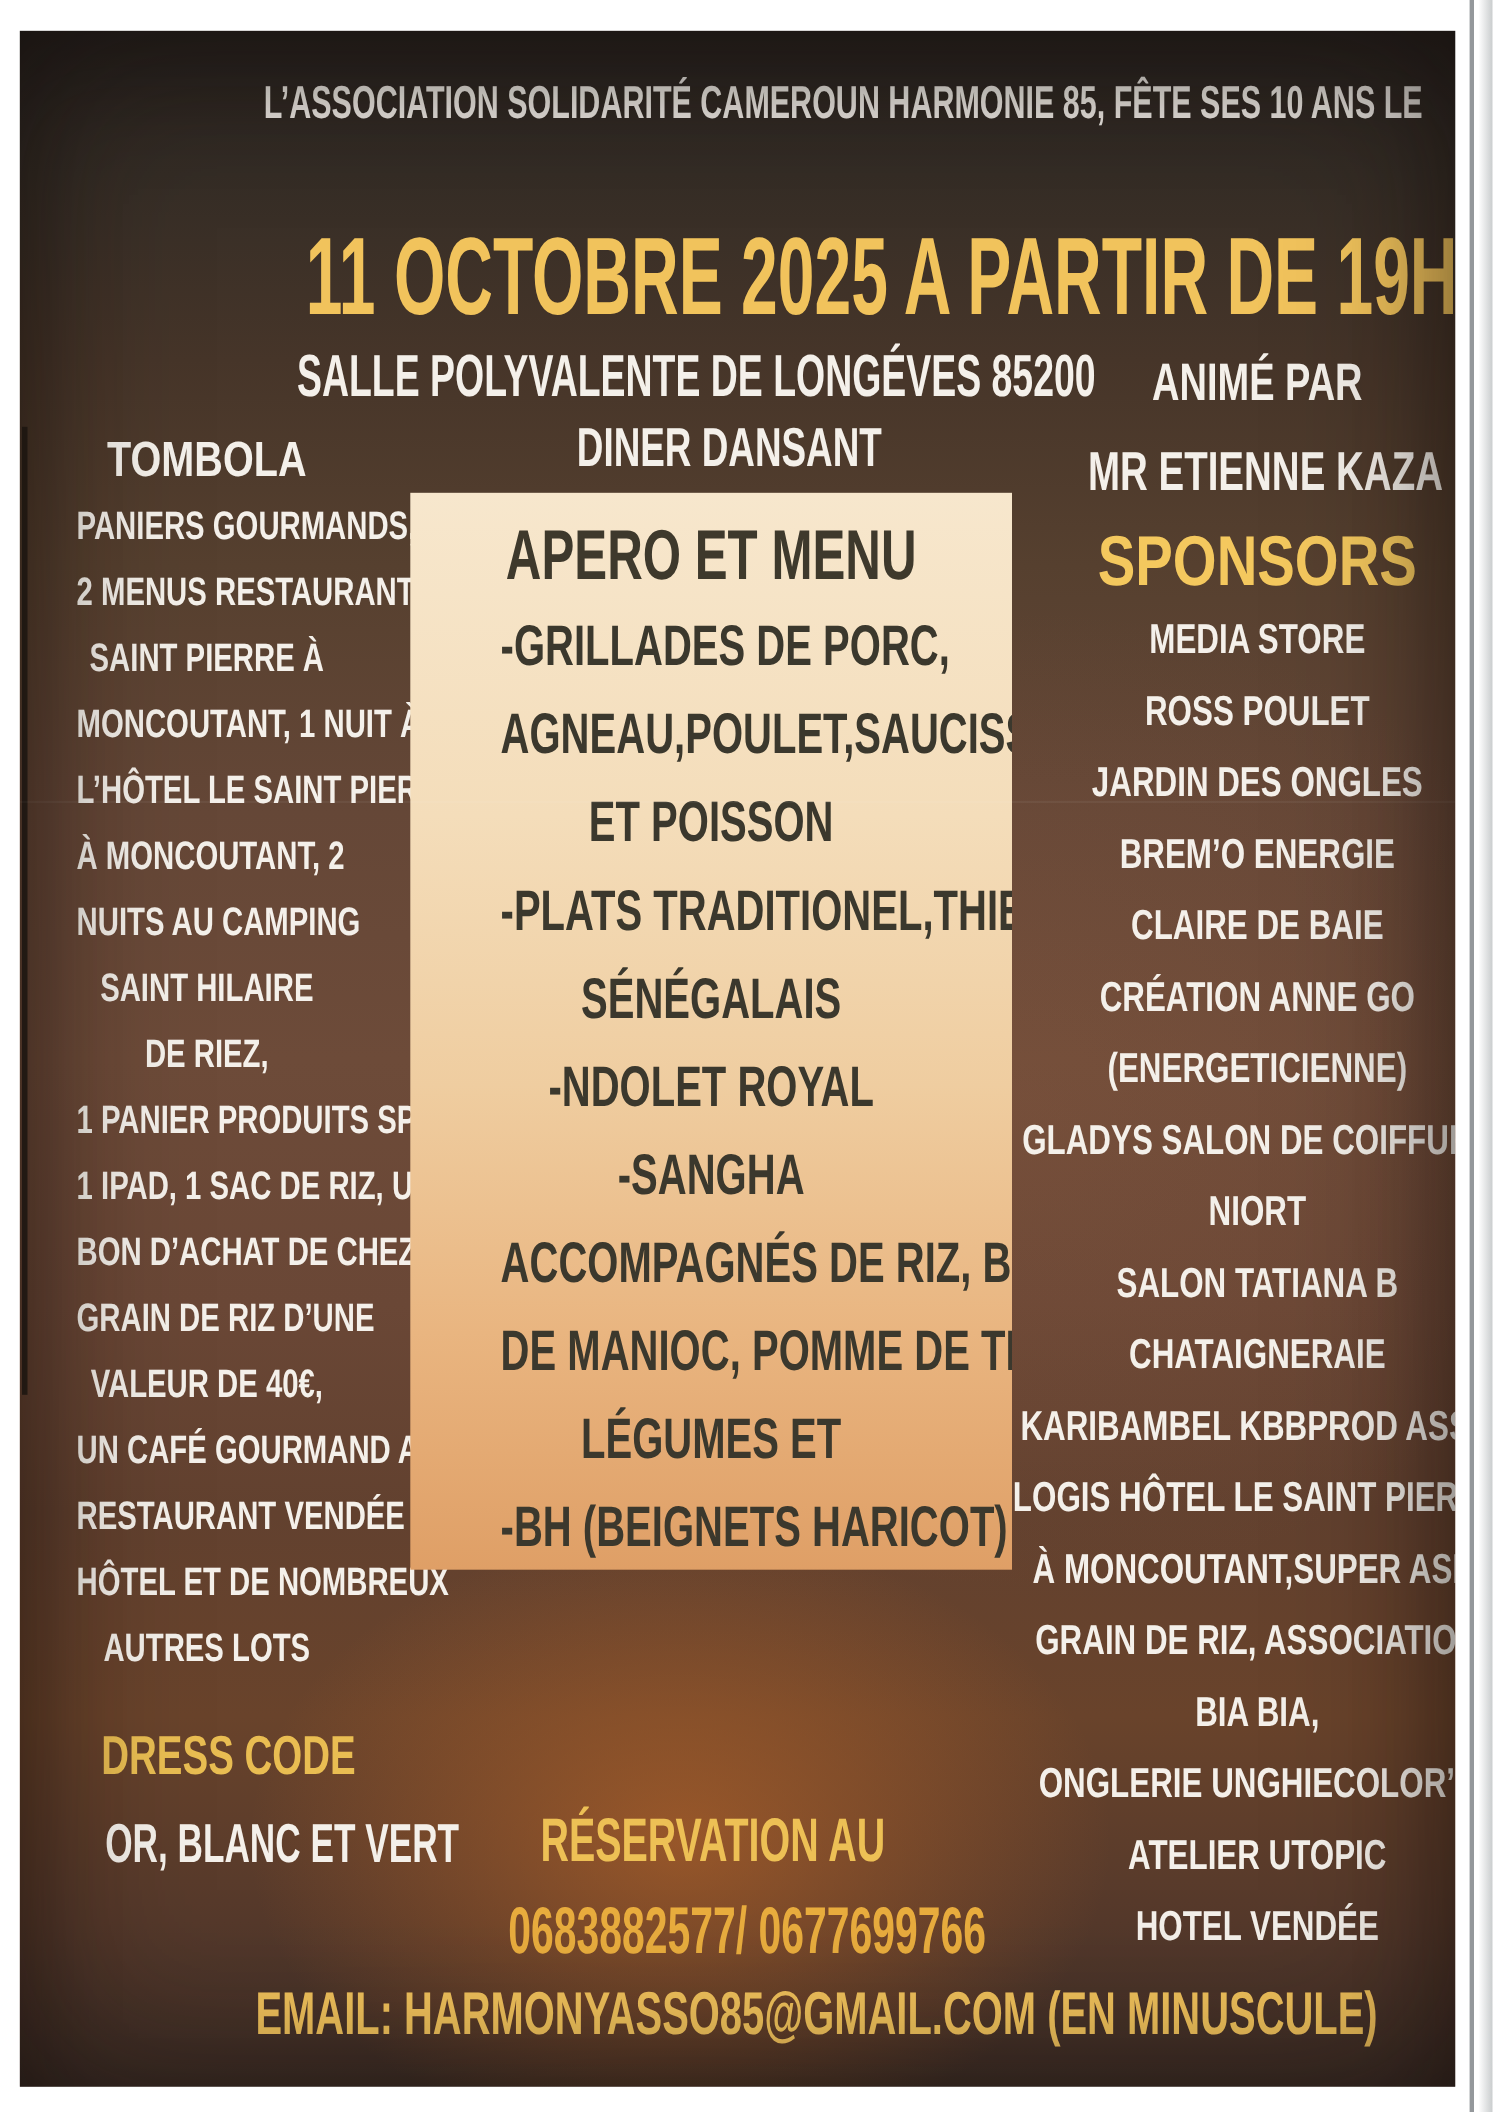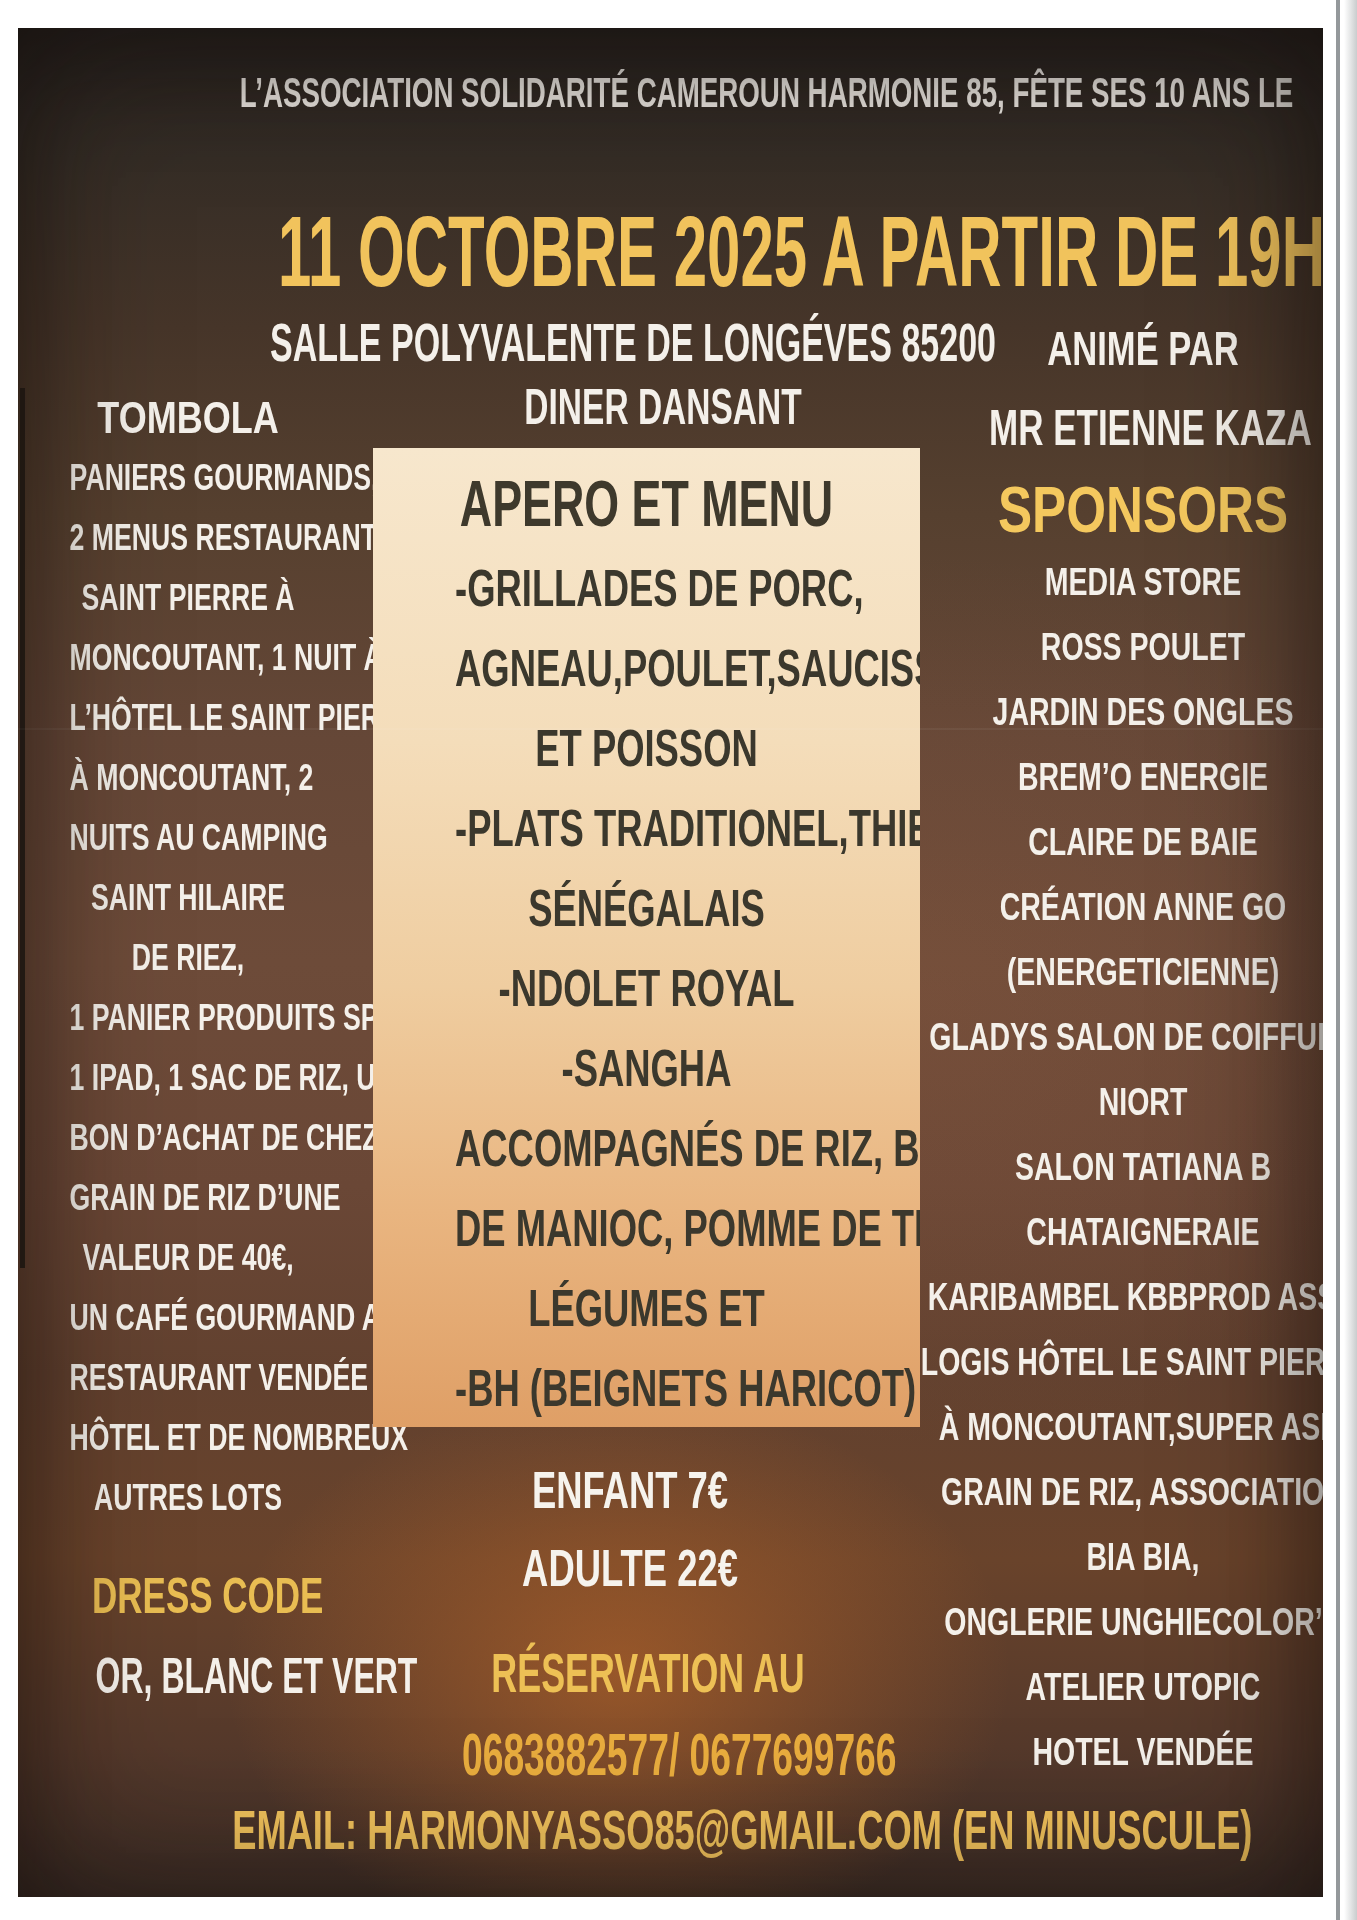--- a/index.html
+++ b/index.html
@@ -125,24 +125,20 @@
           <div class="sx" style="--sx:.70">SÉNÉGALAIS</div>
           <div class="sx" style="--sx:.70">-NDOLET ROYAL</div>
           <div class="sx" style="--sx:.70">-SANGHA</div>
           <div class="sx" style="--sx:.70">ACCOMPAGNÉS DE RIZ, BATON</div>
           <div class="sx" style="--sx:.70">DE MANIOC, POMME DE TERRE,</div>
           <div class="sx" style="--sx:.70">LÉGUMES ET</div>
           <div class="sx" style="--sx:.70">-BH (BEIGNETS HARICOT)</div>
         </div>
     </div>
 
-    <div class="price-lines">
-      <div class="sx" style="--sx:.70">ENFANT 7€</div>
-      <div class="sx" style="--sx:.70">ADULTE 22€</div>
-    </div>
     <div class="t sx resa-line">RÉSERVATION AU</div>
     <div class="t sx phone-line">0683882577/ 0677699766</div>
     <div class="t sx email-line">EMAIL: HARMONYASSO85@GMAIL.COM (EN MINUSCULE)</div>
 
     <div class="scan-fold-line"></div>
     <div class="crease"></div>
   </div>
 
   <div class="page-gutter-line"></div>
   <div class="page-right-shade"></div>

